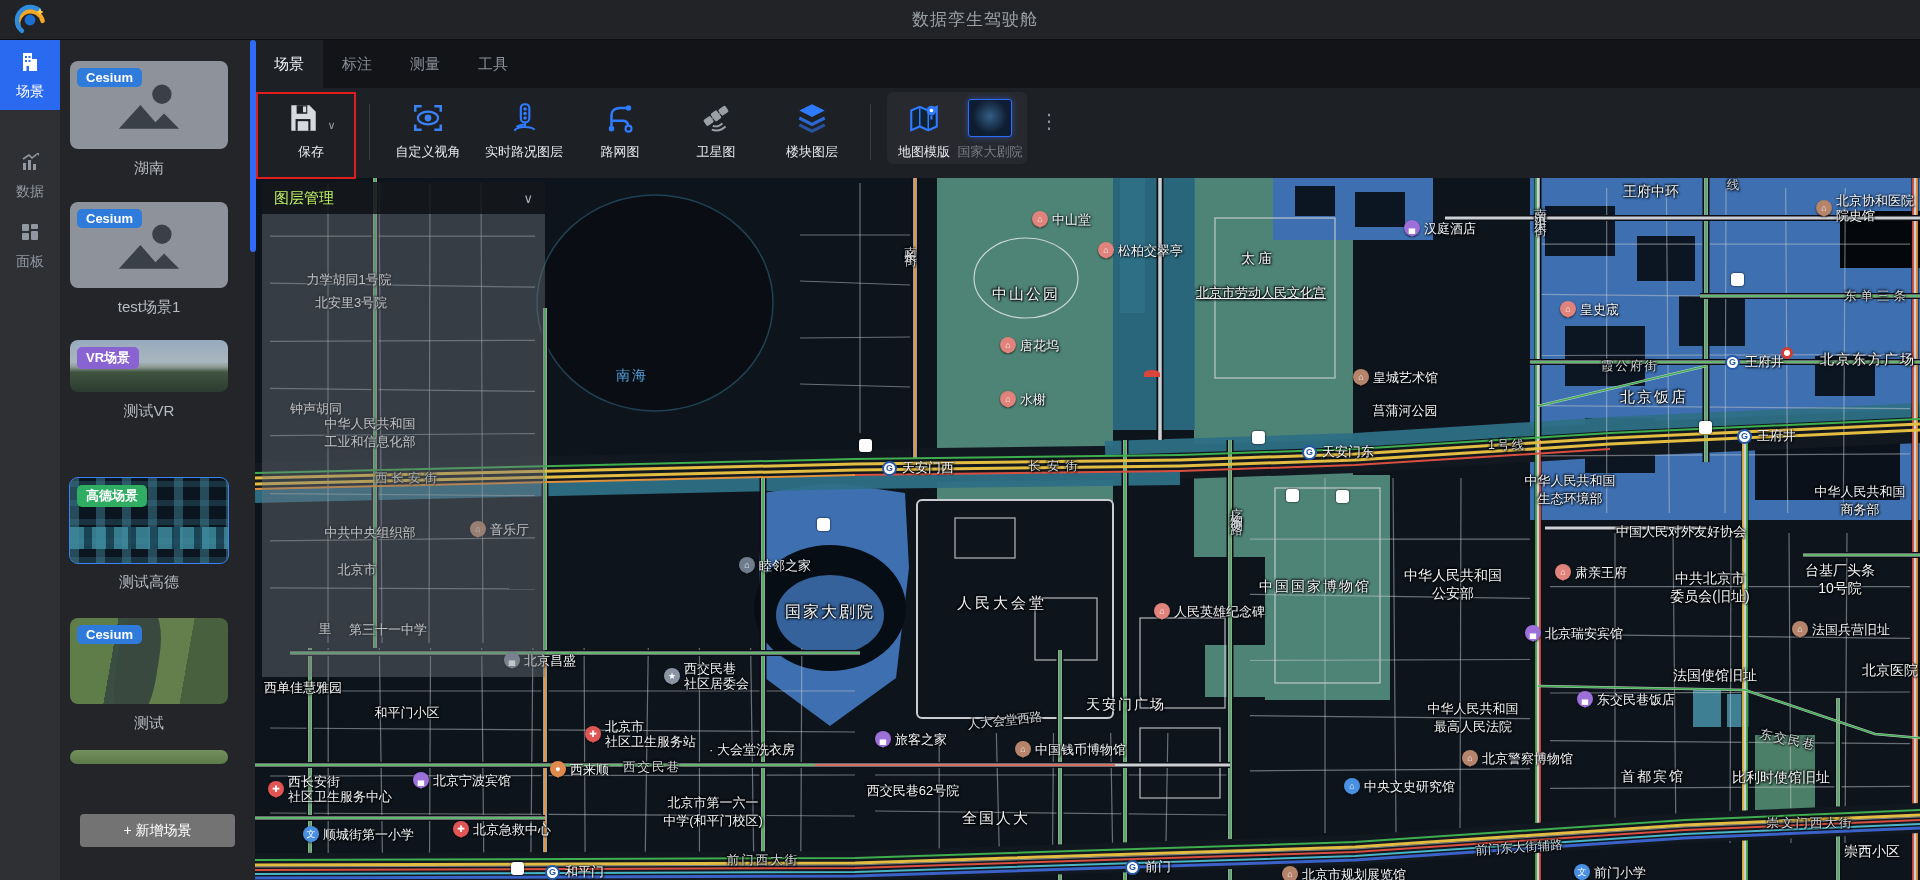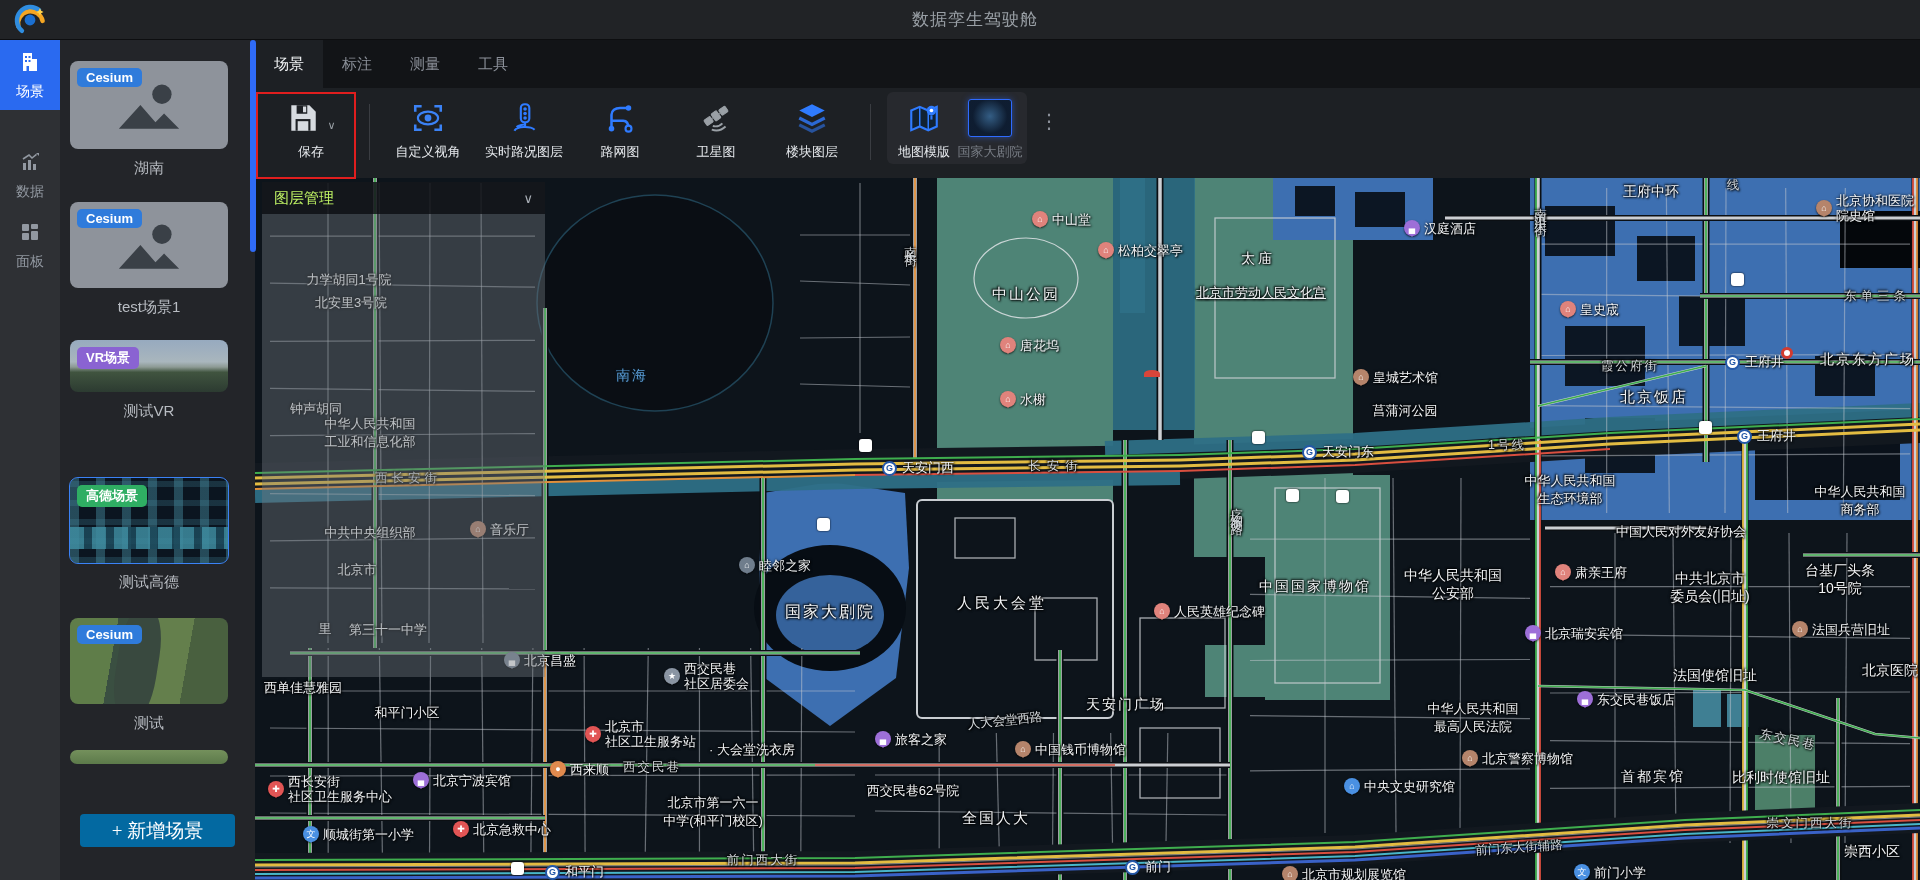--- a/index.html
+++ b/index.html
@@ -31,22 +31,22 @@
   .t-gaode{background:#0b1520;}
   .t-gaode .gd-band{position:absolute;left:0;right:0;top:58%;height:26%;
     background:repeating-linear-gradient(90deg,#3e8ca0 0 14px,#1c4a5c 14px 22px);opacity:.85;}
   .t-gaode .gd-blocks{position:absolute;inset:0;
     background:repeating-linear-gradient(90deg,rgba(70,140,160,.45) 0 9px,transparent 9px 26px),
                repeating-linear-gradient(0deg,rgba(60,120,140,.3) 0 6px,transparent 6px 19px);}
   .t-sat{background:linear-gradient(100deg,#5f7d49 0 28%,#3a4f41 28% 44%,#647f4c 44% 72%,#49603f 72%);}
   .t-sat .river{position:absolute;left:30%;top:-12%;width:26%;height:130%;background:#39493f;
     transform:rotate(9deg);border-radius:40%;}
   .t-sliver{background:linear-gradient(180deg,#74905c,#5c7a4a);}
-  #add-scene{position:absolute;left:20px;top:774px;width:155px;height:33px;background:#0369a1;
-    border:none;border-radius:4px;color:#fff;font-size:19px;cursor:pointer;font-family:Liberation Serif, serif;}
+  #add-scene{position:absolute;left:20px;top:774px;width:155px;height:33px;background:#737373;
+    border:none;border-radius:4px;color:#fff;font-size:14px;cursor:pointer;}
   #scene-scrollbar{position:absolute;left:250px;top:40px;width:6px;height:212px;background:#2f6bf6;
     border-radius:3px;z-index:45;}
   
   #tabbar{position:absolute;left:255px;top:40px;width:1665px;height:48px;background:#121417;z-index:20;display:flex;}
   .tab{width:68px;text-align:center;line-height:48px;font-size:15px;color:#8b9099;cursor:pointer;}
   .tab.active{background:#1d2024;color:#f2f4f6;}
   #toolbar{position:absolute;left:255px;top:88px;width:1665px;height:90px;background:#1d2024;z-index:20;
     display:flex;align-items:flex-start;padding-left:8px;}
   .tbtn{width:96px;padding-top:12px;display:flex;flex-direction:column;align-items:center;gap:7px;cursor:pointer;}
   .tbtn .ticon{height:36px;display:flex;align-items:center;justify-content:center;gap:3px;}

